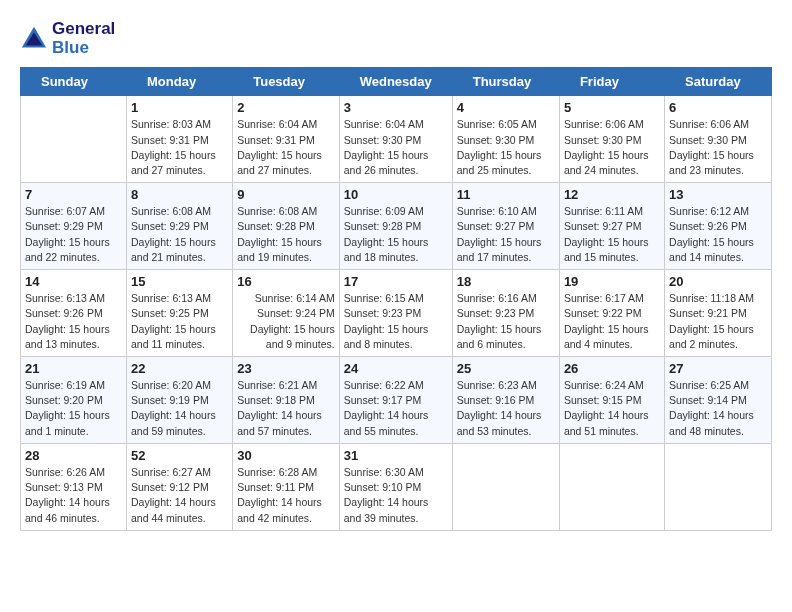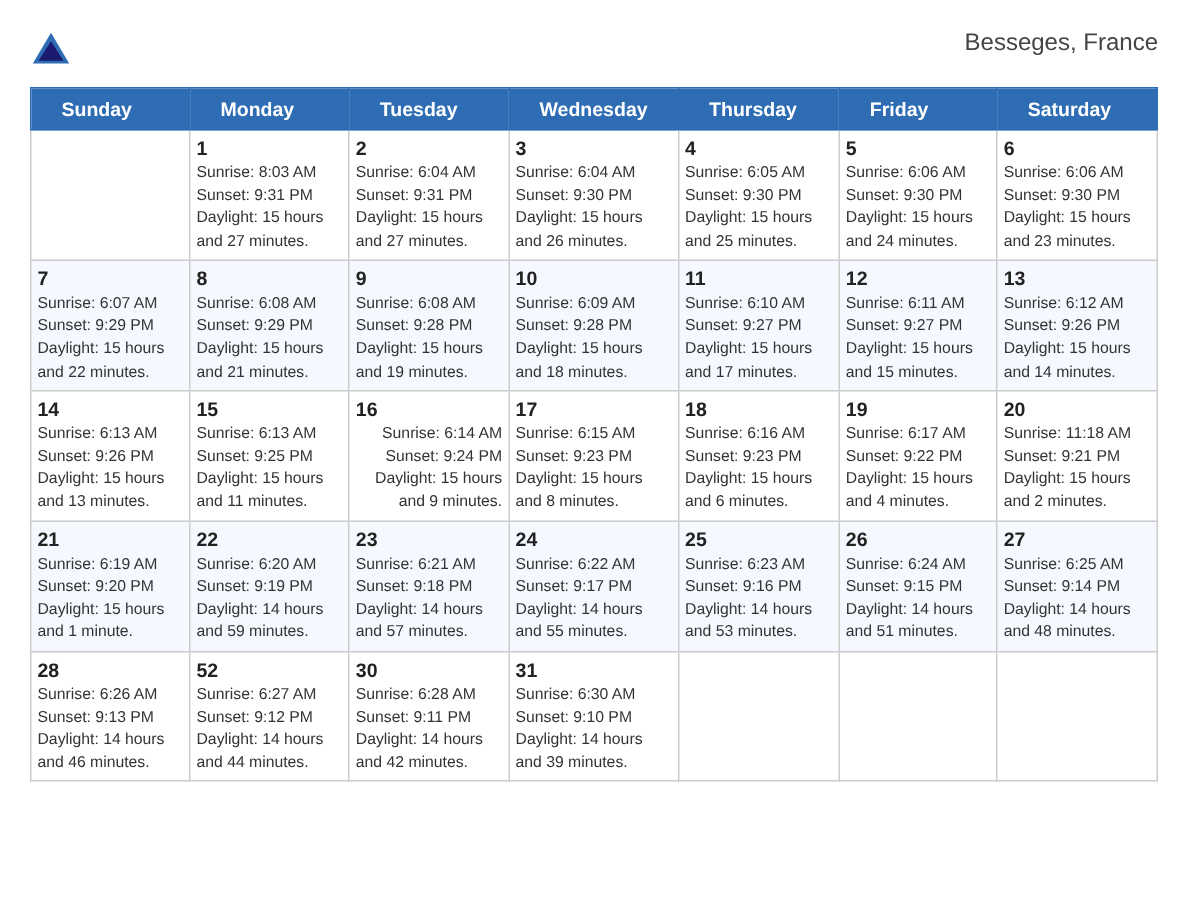--- a/index.html
+++ b/index.html
@@ -86,23 +86,26 @@
   </style>
 </head>
 <body>
 
 <div class="header-area">
   <div class="logo">
     <svg class="logo-icon" viewBox="0 0 30 30">
       <polygon points="15,2 28,24 2,24" fill="#2e6db4"></polygon>
       <polygon points="15,8 24,22 6,22" fill="#1a1a6e"></polygon>
     </svg>
+    <div>
+      <div style="font-size:17px;font-weight:bold;color:#1a1a6e;line-height:1.1;">General</div>
+      <div style="font-size:17px;font-weight:bold;color:#2e6db4;line-height:1.1;">Blue</div>
+    </div>
   </div>
   <div class="title-area">
-    <div class="location-title">Besseges, France</div>
   </div>
 </div>
 
 <table>
   <thead>
     <tr>
     <th>Sunday</th>
         <th>Monday</th>
         <th>Tuesday</th>
         <th>Wednesday</th>

